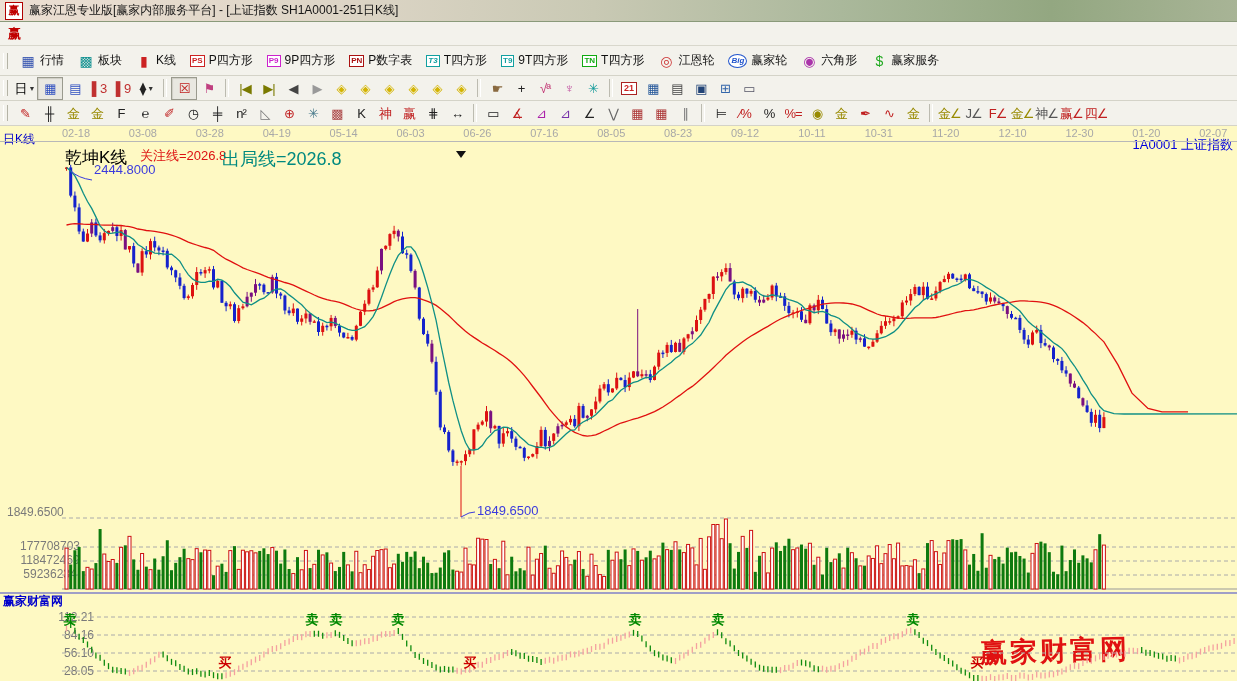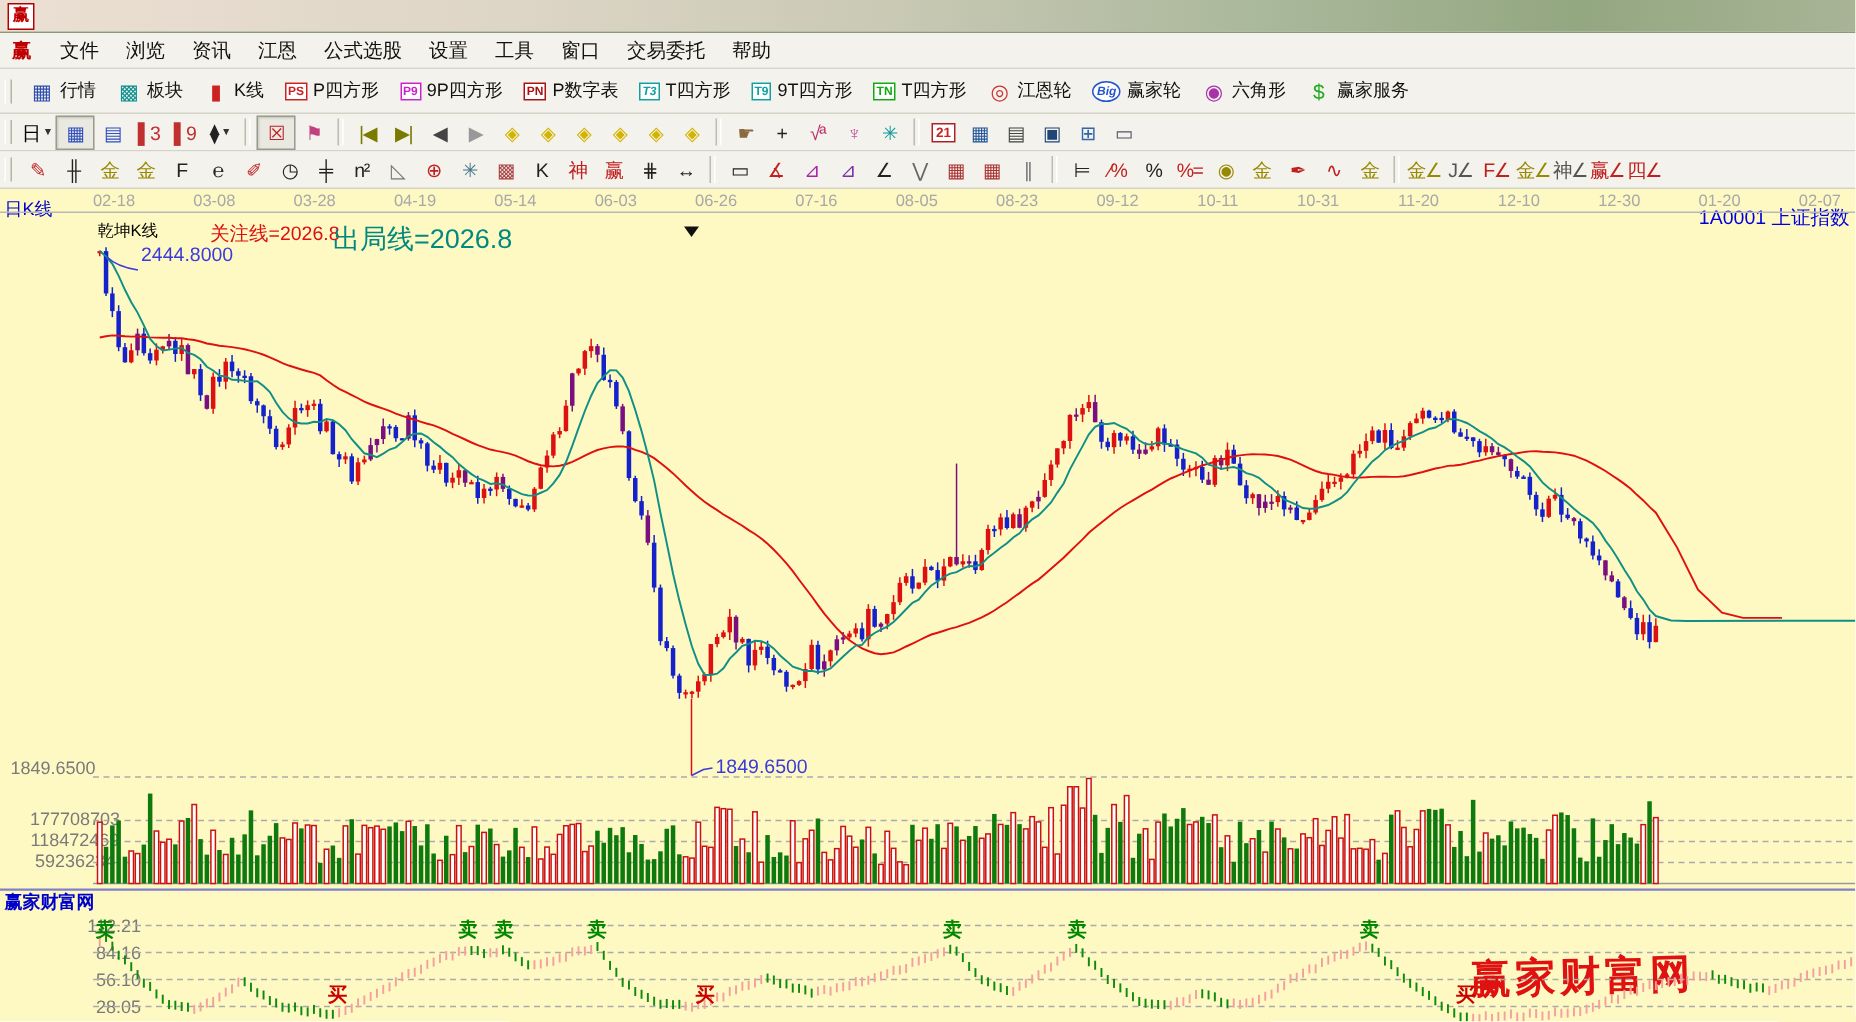--- a/index.html
+++ b/index.html
@@ -26,56 +26,45 @@
   .tb-btn{min-width:22px;height:21px;display:flex;align-items:center;justify-content:center;
     font-size:13px;line-height:1;cursor:default;letter-spacing:-1px;white-space:nowrap;padding:0 1px;}
   .tb-btn.pressed{border:1px solid #9a9a8e;background:#e9e8e1;box-shadow:inset 1px 1px 1px #cfcec5;}
   .tb-btn .box21{border:1px solid #aa2222;color:#cc2222;font-size:9px;font-weight:bold;padding:1px 2px;background:#fff;letter-spacing:0;}
   .dd-arrow{font-size:7px;margin-left:2px;color:#333;letter-spacing:0;}
   .tb-sep{width:2px;height:18px;border-left:1px solid #bcbbb0;border-right:1px solid #fff;margin:0 4px;flex:0 0 auto;}
   .chart-area{position:relative;width:1237px;height:555px;background:#fef9c3;}
   .chart-area svg{position:absolute;left:0;top:0;font-family:"Liberation Sans","DejaVu Sans",sans-serif;}
   .ov{position:absolute;white-space:nowrap;font-size:12px;}
   #lbl-pane{left:3px;top:5px;color:#0000cc;}
-  #hdr-ind{left:65px;top:20px;color:#000;font-size:11px;}
+  #hdr-ind{left:65px;top:20px;color:#000;font-size:17px;}
   #hdr-att{left:140px;top:21px;color:#dd1111;font-size:13px;}
   #hdr-exit{left:222px;top:21px;color:#00897f;font-size:18px;}
   #lbl-peak{left:94px;top:36px;color:#3b3bdd;font-size:13px;}
   #lbl-symbol{right:4px;top:10px;color:#0000dd;font-size:13px;}
   #lbl-low-axis{left:7px;top:379px;color:#7a7a7a;}
   #lbl-low-ann{left:477px;top:377px;color:#3b3bdd;font-size:13px;}
   .vol-scale{width:92px;text-align:center;left:4px;color:#7a7a7a;}
   #vs0{top:413px;}#vs1{top:427px;}#vs2{top:441px;}
   #lbl-sub-title{left:3px;top:467px;color:#0000cc;font-weight:bold;}
   .sub-scale{width:90px;text-align:right;left:4px;color:#7a7a7a;}
   #ss0{top:484px;}#ss1{top:502px;}#ss2{top:520px;}#ss3{top:538px;}
   #watermark{left:980px;top:507px;color:#e01111;font-size:27px;font-weight:bold;letter-spacing:3px;
     font-family:"Liberation Serif","DejaVu Serif",serif;transform:rotate(-1.5deg);}
 </style>
 </head>
 <body>
 
 <div class="titlebar">
   <div class="app-icon">赢</div>
+  <div class="title-text">赢家江恩专业版[赢家内部服务平台] - [上证指数  SH1A0001-251日K线]</div>
 </div>
 
 <div class="menubar">
   <span class="menu-logo">赢</span>
-  <span id="menu-items" style="display:flex">
-      <span class="menu-item">文件</span>
-      <span class="menu-item">浏览</span>
-      <span class="menu-item">资讯</span>
-      <span class="menu-item">江恩</span>
-      <span class="menu-item">公式选股</span>
-      <span class="menu-item">设置</span>
-      <span class="menu-item">工具</span>
-      <span class="menu-item">窗口</span>
-      <span class="menu-item">交易委托</span>
-      <span class="menu-item">帮助</span>
-    </span>
 </div>
 
 <div class="toolbar toolbar-a">
   <div class="grip"></div>
   <span id="tbA" style="display:flex;align-items:center">
       <div class="tbA-item">
         <span class="glyph16" style="color: rgb(47, 79, 174);">▦</span>
         <span class="tbA-label">行情</span>
       </div>
       <div class="tbA-item">

